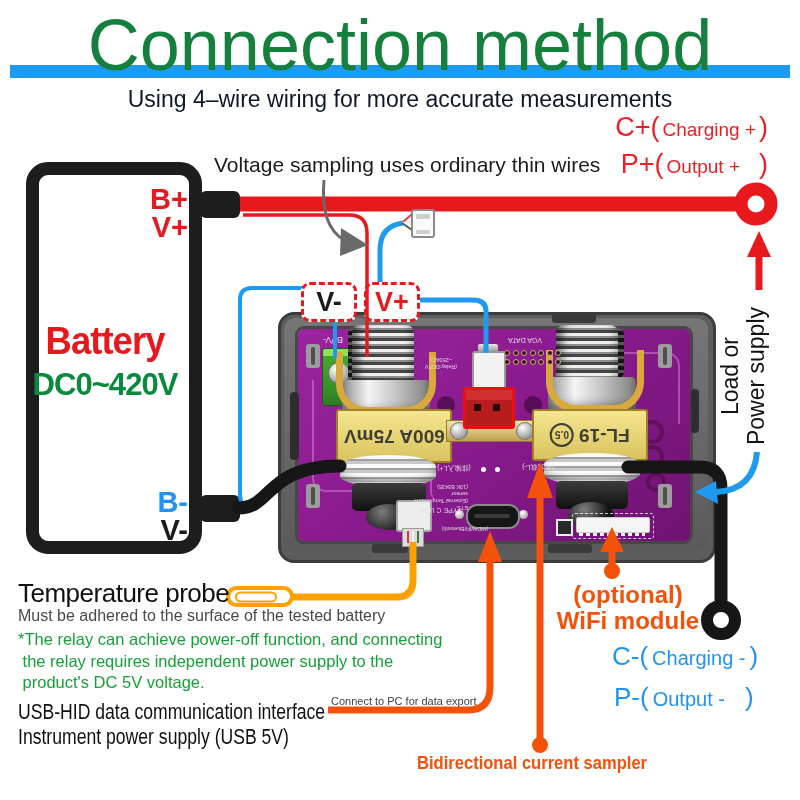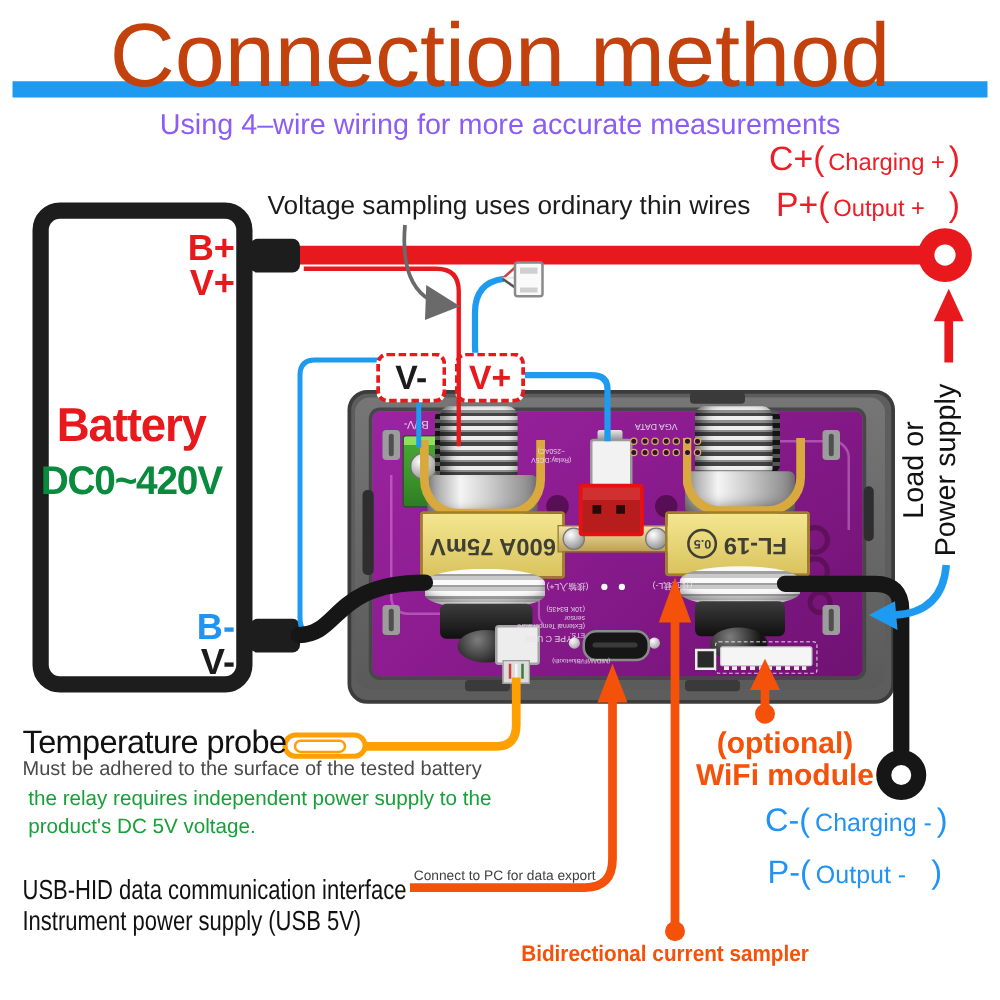--- a/index.html
+++ b/index.html
@@ -6,22 +6,22 @@
   .stage{position:relative;width:800px;height:800px;background:#ffffff;overflow:hidden;
          font-family:"Liberation Sans",sans-serif;}
   .abs{position:absolute;}
   svg.layer{position:absolute;left:0;top:0;pointer-events:none;}
   .svg-back{z-index:2;}
   .svg-front{z-index:6;}
 
   
   .title-bar{left:10px;top:65px;width:780px;height:13px;background:#1E9BF0;z-index:3;}
   .title{left:0;top:4px;width:800px;text-align:center;font-size:72px;line-height:82px;
-         font-weight:400;color:#c2410c;letter-spacing:0px;z-index:4;margin:0;}
-  .subtitle{left:0;top:86px;width:800px;text-align:center;font-size:23px;color:#8b5cf6;z-index:4;}
+         font-weight:400;color:#15803d;letter-spacing:0px;z-index:4;margin:0;}
+  .subtitle{left:0;top:86px;width:800px;text-align:center;font-size:23px;color:#0f172a;z-index:4;}
 
   
   .term-row{display:flex;align-items:baseline;z-index:7;white-space:pre;}
   .term-row .t-pre,.term-row .t-suf{font-size:27px;}
   .term-row .t-lab{font-size:19px;margin:0 3px;}
   .term-red{color:#EE1C24;}
   .term-blue{color:#2193F3;}
   .term-blue .t-pre,.term-blue .t-suf{font-size:26px;}
   .term-blue .t-lab{font-size:20px;margin:0 4px;}
   .row-right{right:32px;justify-content:flex-end;}
@@ -344,20 +344,21 @@
 
   <div class="abs vert" style="left:659px;top:349px;width:170px;height:54px;z-index:7;">
     <div>Load or</div>
     <div>Power supply</div>
   </div>
 
   <div class="abs ann" style="left:18px;top:578px;font-size:26px;letter-spacing:-0.5px;color:#111;">Temperature probe</div>
   <div class="abs ann" style="left:18px;top:607px;font-size:16px;color:#4a4a4a;">Must be adhered to the surface of the tested battery</div>
 
   <div class="abs green-note">
+    <div>*The relay can achieve power-off function, and connecting</div>
     <div> the relay requires independent power supply to the</div>
     <div> product's DC 5V voltage.</div>
   </div>
 
   <div class="abs ann cond" style="left:18px;top:699px;font-size:22px;color:#111;">USB-HID data communication interface</div>
   <div class="abs ann cond" style="left:18px;top:724px;font-size:22px;color:#111;">Instrument power supply (USB 5V)</div>
   <div class="abs ann" style="left:331px;top:695px;font-size:11px;color:#3f3f3f;">Connect to PC for data export</div>
 
   <div class="abs orange-txt" style="left:552px;top:582px;width:152px;text-align:center;font-size:24px;line-height:26px;z-index:7;">
     <div>(optional)</div>

